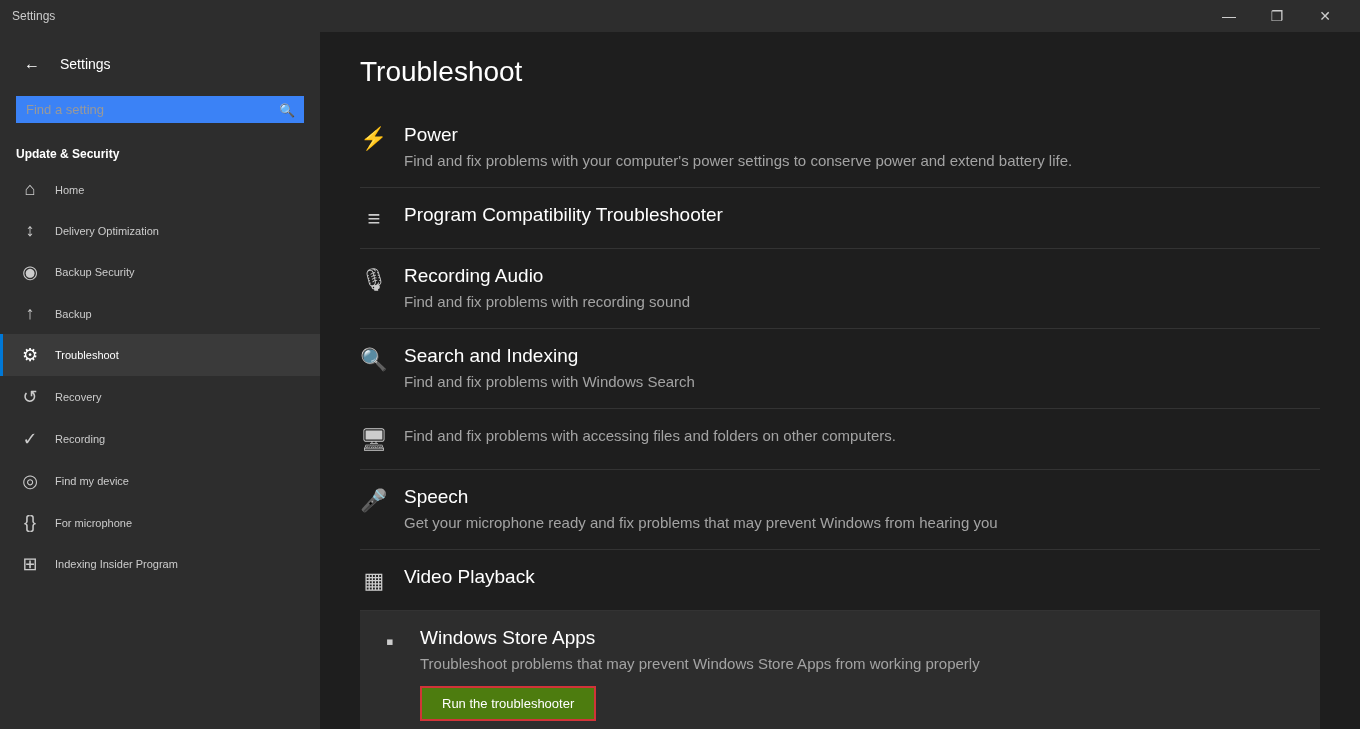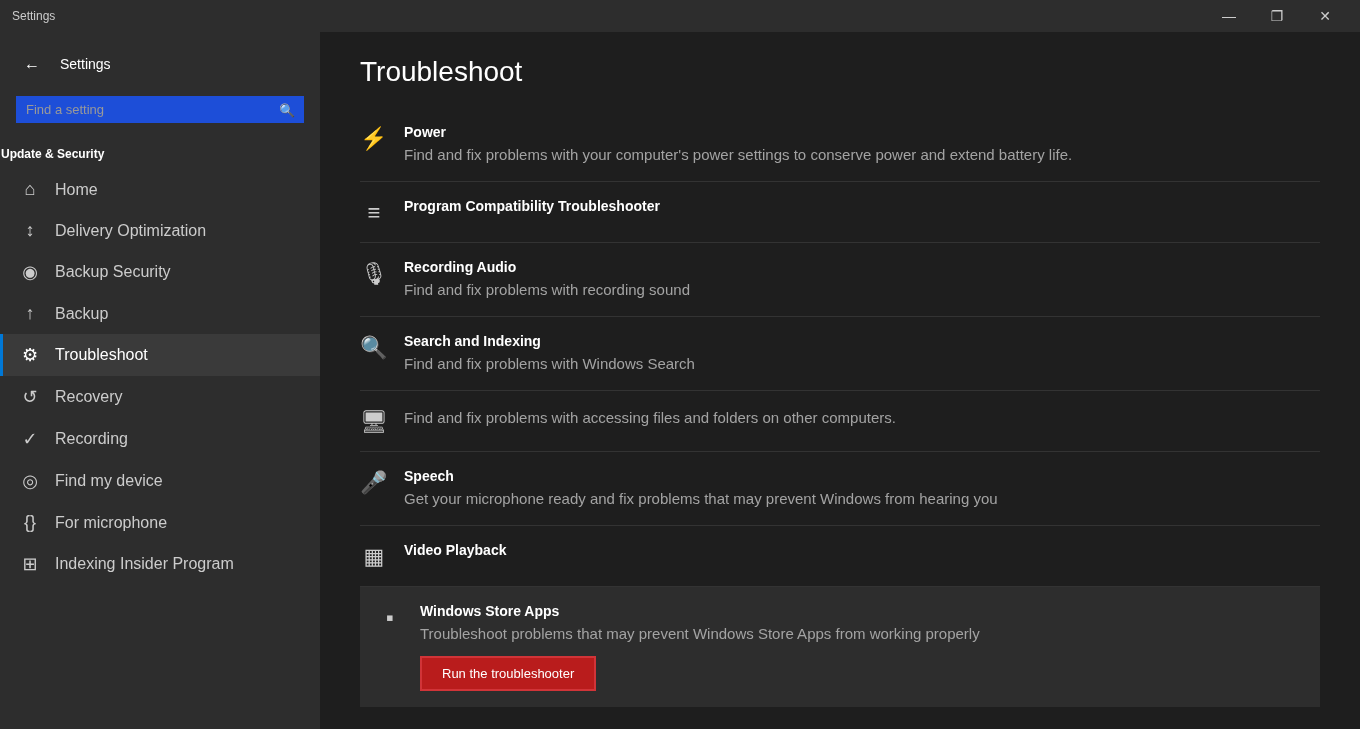--- a/index.html
+++ b/index.html
@@ -83,42 +83,42 @@
     .app-title {
       font-size: 14px;
       color: #fff;
     }
     .search-box {
       margin: 8px 16px;
       position: relative;
     }
     .search-input {
       width: 100%;
-      background: #1d4ed8;
+      background: #3b82f6;
       border: none;
       color: #fff;
       padding: 6px 30px 6px 10px;
       font-size: 13px;
       outline: none;
     }
     .search-input::placeholder { color: #999; }
     .search-icon-inner {
       position: absolute;
       right: 8px;
       top: 50%;
       transform: translateY(-50%);
       color: #999;
       font-size: 13px;
     }
 
     .section-label {
       font-size: 12px;
       color: #fff;
       font-weight: 600;
-      padding: 16px 16px 8px 1px;
+      padding: 16px 16px 8px 16px;
     }
 
     .nav-item {
       display: flex;
       align-items: center;
       padding: 10px 16px;
       gap: 14px;
       cursor: pointer;
       color: #cccccc;
       border-left: 3px solid transparent;
@@ -129,21 +129,21 @@
       border-left: 3px solid #0078d7;
       color: #fff;
     }
     .nav-icon {
       font-size: 18px;
       width: 22px;
       text-align: center;
       flex-shrink: 0;
     }
     .nav-label {
-      font-size: 16px;
+      font-size: 11px;
     }
 
     
     .main {
       flex: 1;
       background: #1e1e1e;
       overflow-y: auto;
       padding: 24px 40px;
     }
     .page-title {
@@ -171,32 +171,32 @@
       color: #ccc;
       flex-shrink: 0;
       width: 28px;
       text-align: center;
       margin-top: 2px;
     }
     .item-text {
       flex: 1;
     }
     .item-title {
-      font-size: 14px;
-      font-weight: 700;
+      font-size: 19px;
+      font-weight: 400;
       color: #fff;
       margin-bottom: 4px;
     }
     .item-desc {
       font-size: 15px;
       color: #a3a3a3;
       line-height: 1.4;
     }
     .run-btn {
-      background: #b91c1c;
+      background: #4d7c0f;
       border: 2px solid #d13438;
       color: #fff;
       padding: 8px 20px;
       font-size: 13px;
       cursor: pointer;
       margin-top: 12px;
       display: inline-block;
     }
 
     

